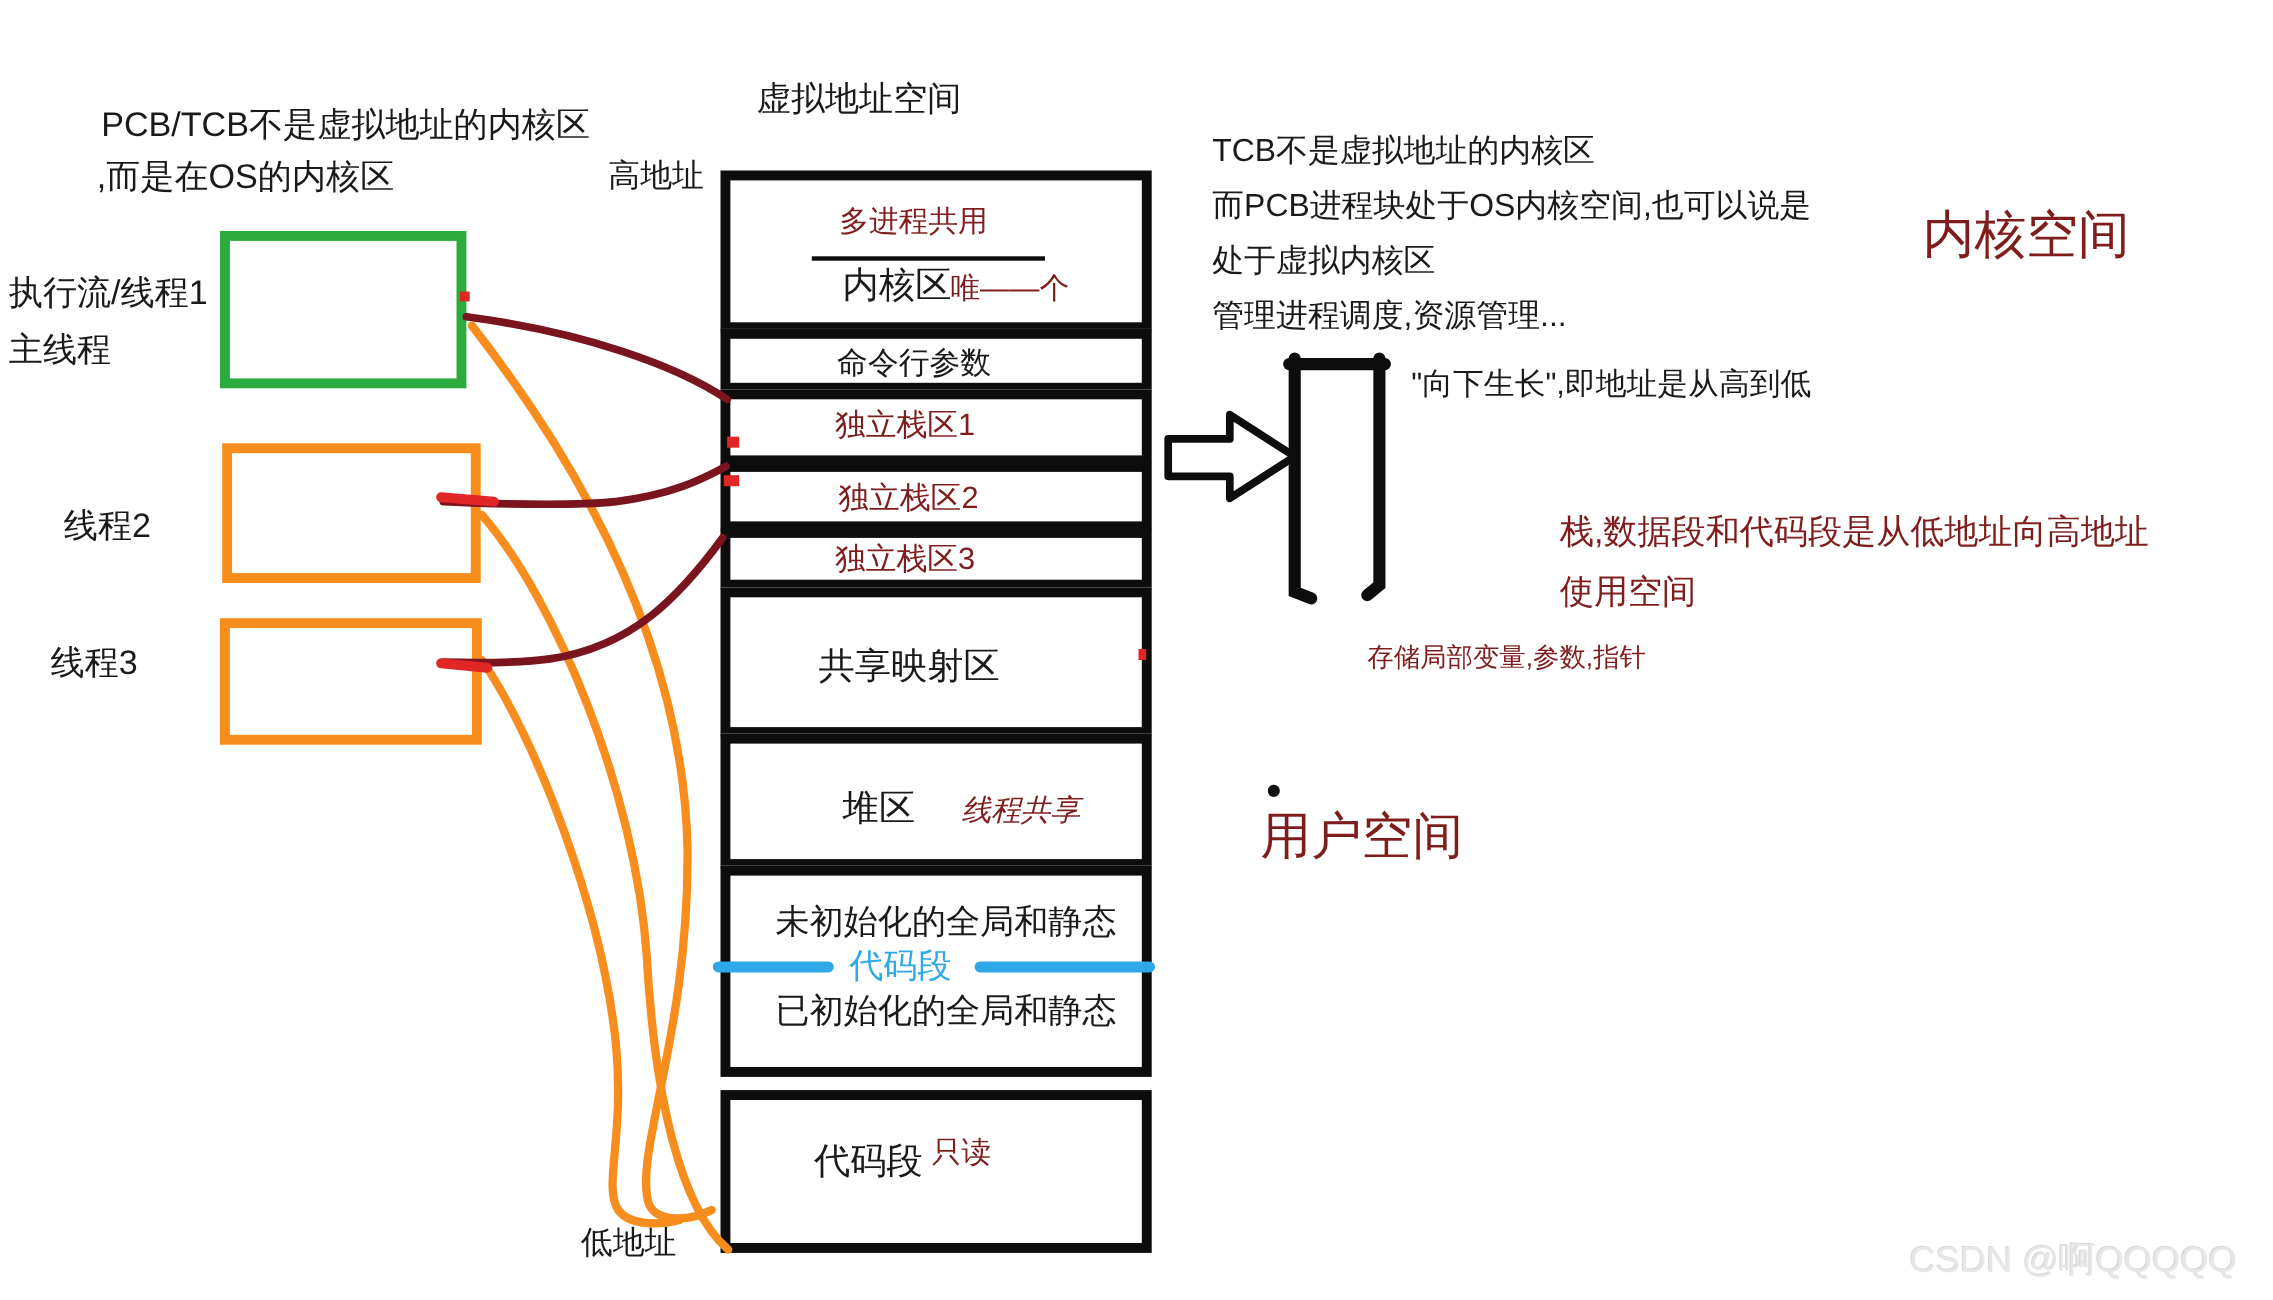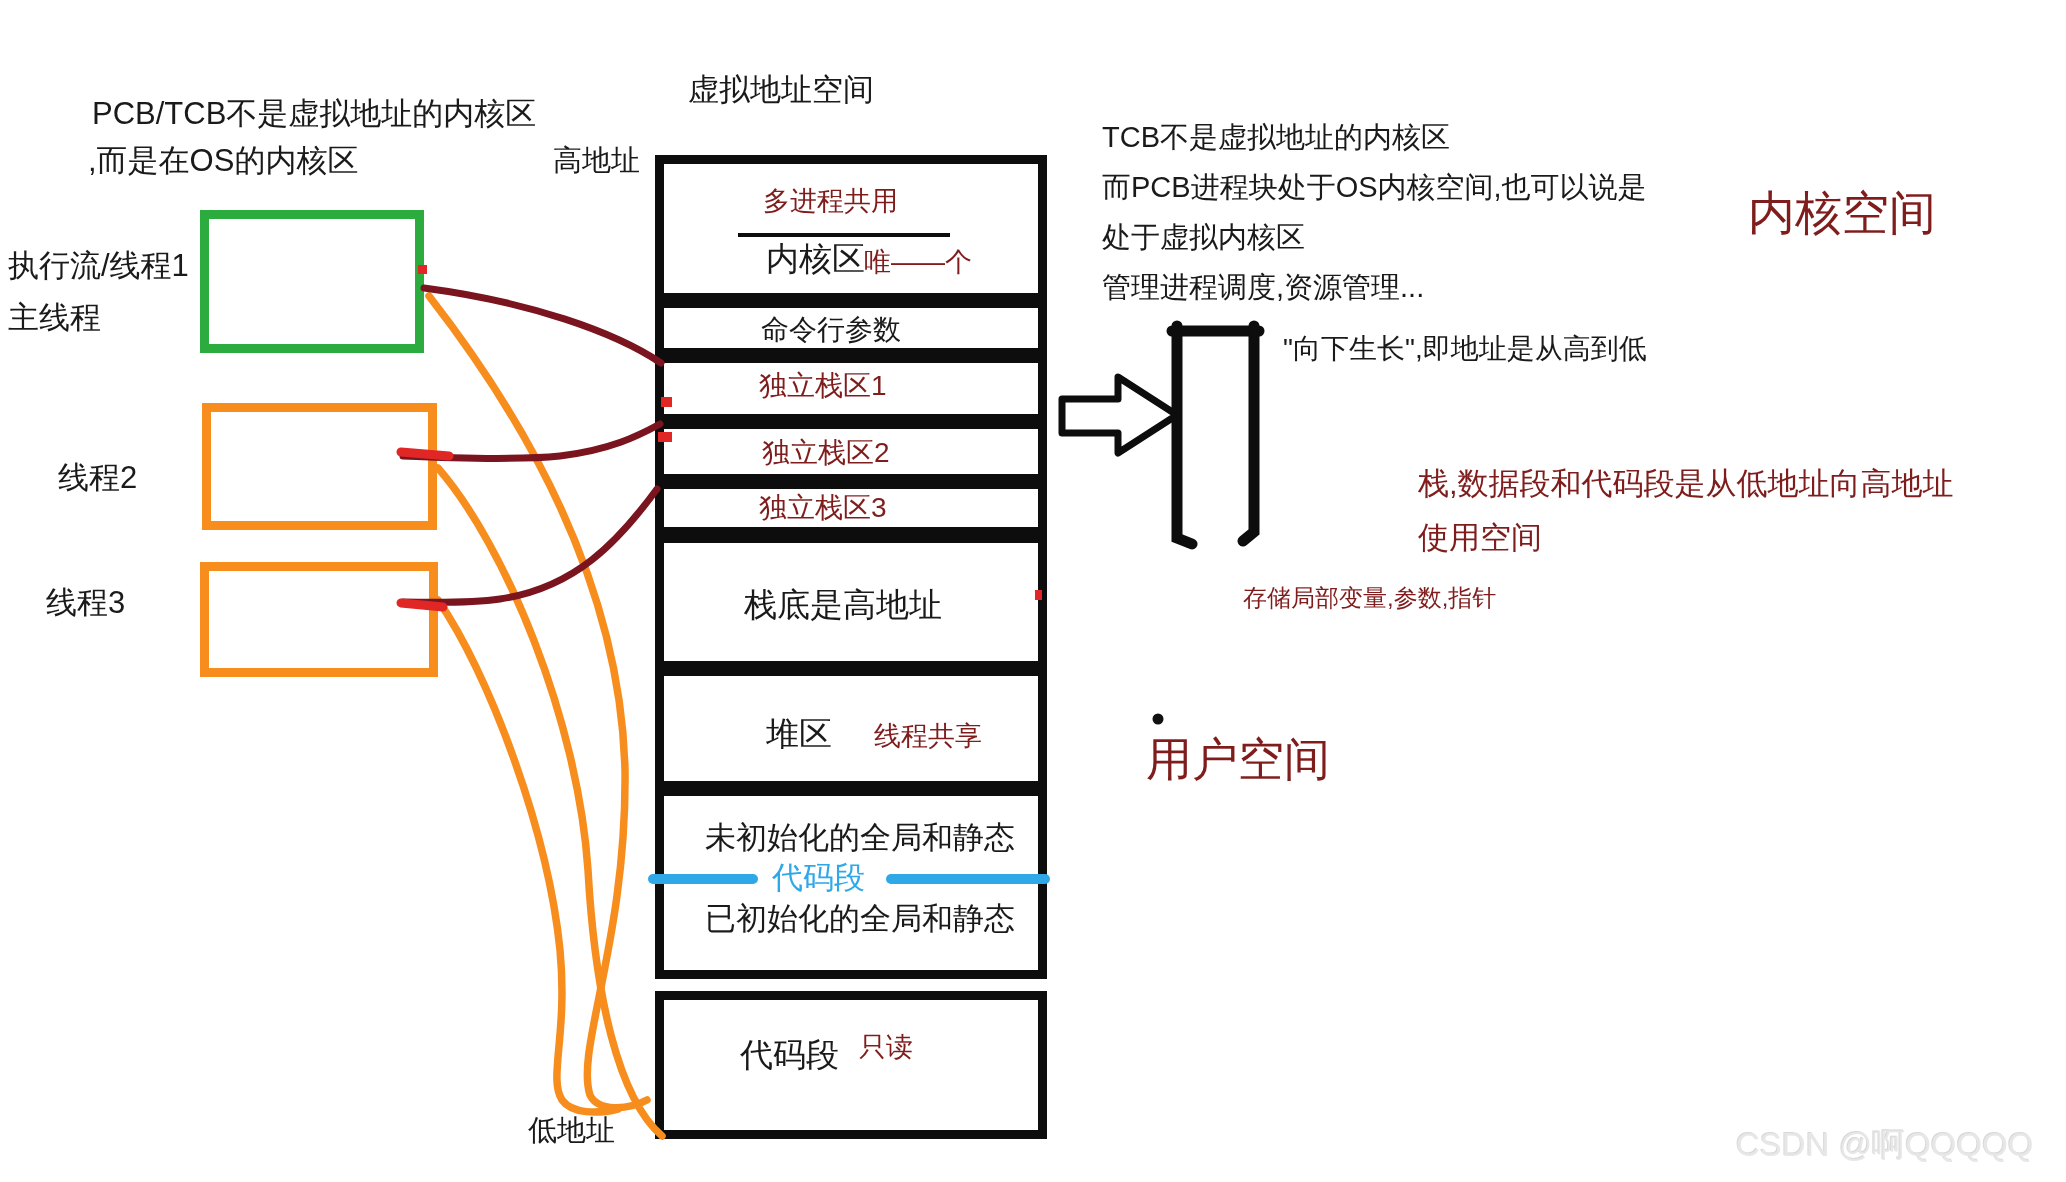--- a/index.html
+++ b/index.html
@@ -49,32 +49,32 @@
 
   <div class="t red" style="left:763px;top:186px;font-size:27px;">多进程共用</div>
   <div class="underline" style="left:738px;top:233px;width:212px;height:4px;"></div>
   <div class="t" style="left:766px;top:240px;font-size:33px;">内核区</div>
   <div class="t red" style="left:864px;top:247px;font-size:27px;">唯——个</div>
 
   <div class="t" style="left:761px;top:314px;font-size:28px;">命令行参数</div>
   <div class="t red" style="left:759px;top:370px;font-size:28px;">独立栈区1</div>
   <div class="t red" style="left:762px;top:437px;font-size:28px;">独立栈区2</div>
   <div class="t red" style="left:759px;top:492px;font-size:28px;">独立栈区3</div>
-  <div class="t" style="left:744px;top:586px;font-size:33px;">栈底是高地址</div>
+  <div class="t" style="left:744px;top:586px;font-size:33px;">共享映射区</div>
   <div class="t" style="left:766px;top:715px;font-size:33px;">堆区</div>
-  <div class="t red" style="left:874px;top:721px;font-size:27px;">线程共享</div>
+  <div class="t red" style="left:874px;top:721px;font-size:27px;font-style:italic;">线程共享</div>
 
   <div class="t" style="left:705px;top:820px;font-size:31px;">未初始化的全局和静态</div>
   <div class="blueline" style="left:648px;top:874px;width:110px;height:10px;"></div>
   <div class="blueline" style="left:886px;top:874px;width:164px;height:10px;"></div>
   <div class="t blue" style="left:772px;top:860px;font-size:31px;">代码段</div>
   <div class="t" style="left:705px;top:901px;font-size:31px;">已初始化的全局和静态</div>
 
   <div class="t" style="left:740px;top:1036px;font-size:33px;">代码段</div>
-  <div class="t red" style="left:847px;top:1032px;font-size:27px;margin-left:12px;">只读</div>
+  <div class="t red" style="left:847px;top:1032px;font-size:27px;">只读</div>
 
   <div class="t" style="left:1102px;top:121px;font-size:29px;">TCB不是虚拟地址的内核区</div>
   <div class="t" style="left:1102px;top:171px;font-size:29px;">而PCB进程块处于OS内核空间,也可以说是</div>
   <div class="t" style="left:1102px;top:221px;font-size:29px;">处于虚拟内核区</div>
   <div class="t" style="left:1102px;top:271px;font-size:29px;">管理进程调度,资源管理...</div>
   <div class="t red" style="left:1748px;top:186px;font-size:47px;">内核空间</div>
   <div class="t" style="left:1283px;top:333px;font-size:28px;">"向下生长",即地址是从高到低</div>
   <div class="t red" style="left:1418px;top:466px;font-size:31px;">栈,数据段和代码段是从低地址向高地址</div>
   <div class="t red" style="left:1418px;top:520px;font-size:31px;">使用空间</div>
   <div class="t red" style="left:1243px;top:584px;font-size:24px;">存储局部变量,参数,指针</div>

